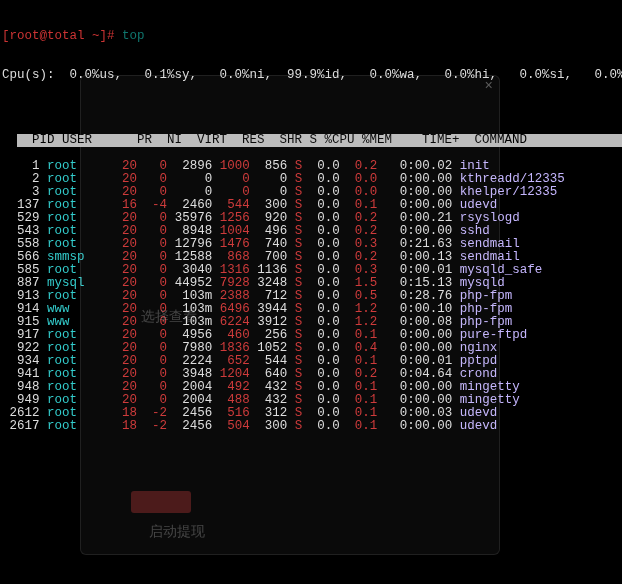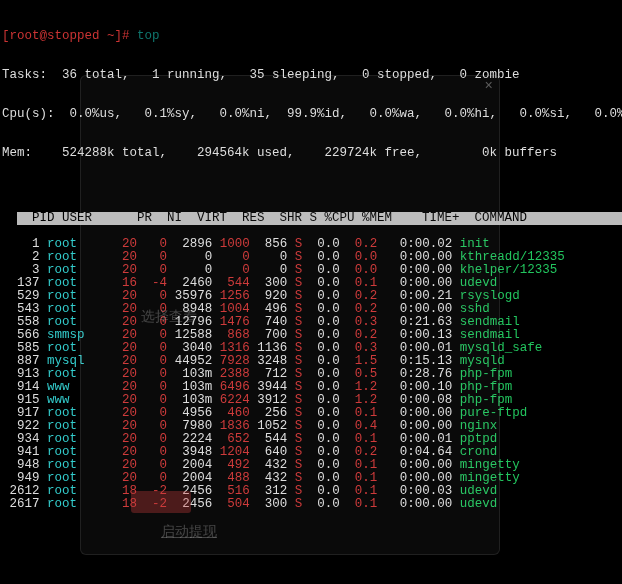--- a/index.html
+++ b/index.html
@@ -16,46 +16,44 @@
     position: relative;
   }
   .term { padding: 4px 2px; white-space: pre; }
   .row { height: 13px; }
   .host { color: #cc3333; }
   .cmd  { color: #0f766e; }
   .hdr  { background: #bbbbbb; color: #000; display:inline-block; width:100%; }
   .c-white { color: #dddddd; }
   .c-cyan  { color: #33cccc; }
   .c-red   { color: #cc3333; }
-  .c-mag   { color: #22c55e; }
+  .c-mag   { color: #c4b5fd; }
 
   
   .overlay {
     position:absolute; left:80px; top:75px; width:420px; height:480px;
     border:1px solid rgba(200,200,200,.12);
     background: rgba(245,245,245,.04);
     pointer-events:none;
     border-radius:6px;
   }
   .overlay .x { position:absolute; right:6px; top:4px; color:rgba(160,160,160,.55); font-size:14px;}
   .overlay .btn { position:absolute; left:50px; top:415px; width:60px; height:22px;
     background: rgba(200,60,60,.35); border-radius:3px;}
   .overlay .tag { position:absolute; color:rgba(180,180,180,.35); font-size:14px;margin-left:40px; }
 </style>
 </head>
 <body>
 
 <div class="term">
-  <div class="row"><span class="host">[<span>root</span>@<span>stopped</span> ~]# </span><span class="cmd">top</span></div>
-  <div class="row c-white">Tasks:  36 total,   1 running,   35 sleeping,   0 stopped,   0 zombie</div>
+  <div class="row"><span class="host">[<span>root</span>@<span>total</span> ~]# </span><span class="cmd">top</span></div>
   <div class="row c-white">Cpu(s):  0.0%us,   0.1%sy,   0.0%ni,  99.9%id,   0.0%wa,   0.0%hi,   0.0%si,   0.0%st</div>
-  <div class="row c-white">Mem:    524288k total,    294564k used,    229724k free,        0k buffers</div>
   <div class="row"> </div>
   <div class="row hdr">  PID USER      PR  NI  VIRT  RES  SHR S %CPU %MEM    TIME+  COMMAND            </div>
   <div id="proc-list"><div class="row"><span class="c-white">    1</span> <span class="c-cyan">root    </span> <span class="c-red"> 20</span> <span class="c-red">  0</span> <span class="c-white"> 2896</span> <span class="c-red">1000</span> <span class="c-white"> 856</span> <span class="c-red">S</span> <span class="c-white"> 0.0</span> <span class="c-red"> 0.2</span> <span class="c-white">  0:00.02</span> <span class="c-mag">init</span></div><div class="row"><span class="c-white">    2</span> <span class="c-cyan">root    </span> <span class="c-red"> 20</span> <span class="c-red">  0</span> <span class="c-white">    0</span> <span class="c-red">   0</span> <span class="c-white">   0</span> <span class="c-red">S</span> <span class="c-white"> 0.0</span> <span class="c-red"> 0.0</span> <span class="c-white">  0:00.00</span> <span class="c-mag">kthreadd/12335</span></div><div class="row"><span class="c-white">    3</span> <span class="c-cyan">root    </span> <span class="c-red"> 20</span> <span class="c-red">  0</span> <span class="c-white">    0</span> <span class="c-red">   0</span> <span class="c-white">   0</span> <span class="c-red">S</span> <span class="c-white"> 0.0</span> <span class="c-red"> 0.0</span> <span class="c-white">  0:00.00</span> <span class="c-mag">khelper/12335</span></div><div class="row"><span class="c-white">  137</span> <span class="c-cyan">root    </span> <span class="c-red"> 16</span> <span class="c-red"> -4</span> <span class="c-white"> 2460</span> <span class="c-red"> 544</span> <span class="c-white"> 300</span> <span class="c-red">S</span> <span class="c-white"> 0.0</span> <span class="c-red"> 0.1</span> <span class="c-white">  0:00.00</span> <span class="c-mag">udevd</span></div><div class="row"><span class="c-white">  529</span> <span class="c-cyan">root    </span> <span class="c-red"> 20</span> <span class="c-red">  0</span> <span class="c-white">35976</span> <span class="c-red">1256</span> <span class="c-white"> 920</span> <span class="c-red">S</span> <span class="c-white"> 0.0</span> <span class="c-red"> 0.2</span> <span class="c-white">  0:00.21</span> <span class="c-mag">rsyslogd</span></div><div class="row"><span class="c-white">  543</span> <span class="c-cyan">root    </span> <span class="c-red"> 20</span> <span class="c-red">  0</span> <span class="c-white"> 8948</span> <span class="c-red">1004</span> <span class="c-white"> 496</span> <span class="c-red">S</span> <span class="c-white"> 0.0</span> <span class="c-red"> 0.2</span> <span class="c-white">  0:00.00</span> <span class="c-mag">sshd</span></div><div class="row"><span class="c-white">  558</span> <span class="c-cyan">root    </span> <span class="c-red"> 20</span> <span class="c-red">  0</span> <span class="c-white">12796</span> <span class="c-red">1476</span> <span class="c-white"> 740</span> <span class="c-red">S</span> <span class="c-white"> 0.0</span> <span class="c-red"> 0.3</span> <span class="c-white">  0:21.63</span> <span class="c-mag">sendmail</span></div><div class="row"><span class="c-white">  566</span> <span class="c-cyan">smmsp   </span> <span class="c-red"> 20</span> <span class="c-red">  0</span> <span class="c-white">12588</span> <span class="c-red"> 868</span> <span class="c-white"> 700</span> <span class="c-red">S</span> <span class="c-white"> 0.0</span> <span class="c-red"> 0.2</span> <span class="c-white">  0:00.13</span> <span class="c-mag">sendmail</span></div><div class="row"><span class="c-white">  585</span> <span class="c-cyan">root    </span> <span class="c-red"> 20</span> <span class="c-red">  0</span> <span class="c-white"> 3040</span> <span class="c-red">1316</span> <span class="c-white">1136</span> <span class="c-red">S</span> <span class="c-white"> 0.0</span> <span class="c-red"> 0.3</span> <span class="c-white">  0:00.01</span> <span class="c-mag">mysqld_safe</span></div><div class="row"><span class="c-white">  887</span> <span class="c-cyan">mysql   </span> <span class="c-red"> 20</span> <span class="c-red">  0</span> <span class="c-white">44952</span> <span class="c-red">7928</span> <span class="c-white">3248</span> <span class="c-red">S</span> <span class="c-white"> 0.0</span> <span class="c-red"> 1.5</span> <span class="c-white">  0:15.13</span> <span class="c-mag">mysqld</span></div><div class="row"><span class="c-white">  913</span> <span class="c-cyan">root    </span> <span class="c-red"> 20</span> <span class="c-red">  0</span> <span class="c-white"> 103m</span> <span class="c-red">2388</span> <span class="c-white"> 712</span> <span class="c-red">S</span> <span class="c-white"> 0.0</span> <span class="c-red"> 0.5</span> <span class="c-white">  0:28.76</span> <span class="c-mag">php-fpm</span></div><div class="row"><span class="c-white">  914</span> <span class="c-cyan">www     </span> <span class="c-red"> 20</span> <span class="c-red">  0</span> <span class="c-white"> 103m</span> <span class="c-red">6496</span> <span class="c-white">3944</span> <span class="c-red">S</span> <span class="c-white"> 0.0</span> <span class="c-red"> 1.2</span> <span class="c-white">  0:00.10</span> <span class="c-mag">php-fpm</span></div><div class="row"><span class="c-white">  915</span> <span class="c-cyan">www     </span> <span class="c-red"> 20</span> <span class="c-red">  0</span> <span class="c-white"> 103m</span> <span class="c-red">6224</span> <span class="c-white">3912</span> <span class="c-red">S</span> <span class="c-white"> 0.0</span> <span class="c-red"> 1.2</span> <span class="c-white">  0:00.08</span> <span class="c-mag">php-fpm</span></div><div class="row"><span class="c-white">  917</span> <span class="c-cyan">root    </span> <span class="c-red"> 20</span> <span class="c-red">  0</span> <span class="c-white"> 4956</span> <span class="c-red"> 460</span> <span class="c-white"> 256</span> <span class="c-red">S</span> <span class="c-white"> 0.0</span> <span class="c-red"> 0.1</span> <span class="c-white">  0:00.00</span> <span class="c-mag">pure-ftpd</span></div><div class="row"><span class="c-white">  922</span> <span class="c-cyan">root    </span> <span class="c-red"> 20</span> <span class="c-red">  0</span> <span class="c-white"> 7980</span> <span class="c-red">1836</span> <span class="c-white">1052</span> <span class="c-red">S</span> <span class="c-white"> 0.0</span> <span class="c-red"> 0.4</span> <span class="c-white">  0:00.00</span> <span class="c-mag">nginx</span></div><div class="row"><span class="c-white">  934</span> <span class="c-cyan">root    </span> <span class="c-red"> 20</span> <span class="c-red">  0</span> <span class="c-white"> 2224</span> <span class="c-red"> 652</span> <span class="c-white"> 544</span> <span class="c-red">S</span> <span class="c-white"> 0.0</span> <span class="c-red"> 0.1</span> <span class="c-white">  0:00.01</span> <span class="c-mag">pptpd</span></div><div class="row"><span class="c-white">  941</span> <span class="c-cyan">root    </span> <span class="c-red"> 20</span> <span class="c-red">  0</span> <span class="c-white"> 3948</span> <span class="c-red">1204</span> <span class="c-white"> 640</span> <span class="c-red">S</span> <span class="c-white"> 0.0</span> <span class="c-red"> 0.2</span> <span class="c-white">  0:04.64</span> <span class="c-mag">crond</span></div><div class="row"><span class="c-white">  948</span> <span class="c-cyan">root    </span> <span class="c-red"> 20</span> <span class="c-red">  0</span> <span class="c-white"> 2004</span> <span class="c-red"> 492</span> <span class="c-white"> 432</span> <span class="c-red">S</span> <span class="c-white"> 0.0</span> <span class="c-red"> 0.1</span> <span class="c-white">  0:00.00</span> <span class="c-mag">mingetty</span></div><div class="row"><span class="c-white">  949</span> <span class="c-cyan">root    </span> <span class="c-red"> 20</span> <span class="c-red">  0</span> <span class="c-white"> 2004</span> <span class="c-red"> 488</span> <span class="c-white"> 432</span> <span class="c-red">S</span> <span class="c-white"> 0.0</span> <span class="c-red"> 0.1</span> <span class="c-white">  0:00.00</span> <span class="c-mag">mingetty</span></div><div class="row"><span class="c-white"> 2612</span> <span class="c-cyan">root    </span> <span class="c-red"> 18</span> <span class="c-red"> -2</span> <span class="c-white"> 2456</span> <span class="c-red"> 516</span> <span class="c-white"> 312</span> <span class="c-red">S</span> <span class="c-white"> 0.0</span> <span class="c-red"> 0.1</span> <span class="c-white">  0:00.03</span> <span class="c-mag">udevd</span></div><div class="row"><span class="c-white"> 2617</span> <span class="c-cyan">root    </span> <span class="c-red"> 18</span> <span class="c-red"> -2</span> <span class="c-white"> 2456</span> <span class="c-red"> 504</span> <span class="c-white"> 300</span> <span class="c-red">S</span> <span class="c-white"> 0.0</span> <span class="c-red"> 0.1</span> <span class="c-white">  0:00.00</span> <span class="c-mag">udevd</span></div></div>
 </div>
 
 <div class="overlay">
   <span class="x">×</span>
   <span class="tag" style="left:20px; top:235px;">选择查看</span>
-  <span class="tag" style="left:40px; top:450px;text-decoration:underline;">启动提现</span>
+  <span class="tag" style="left:28px; top:450px;">启动提现</span>
   <div class="btn"></div>
 </div>
 
 </body></html>

